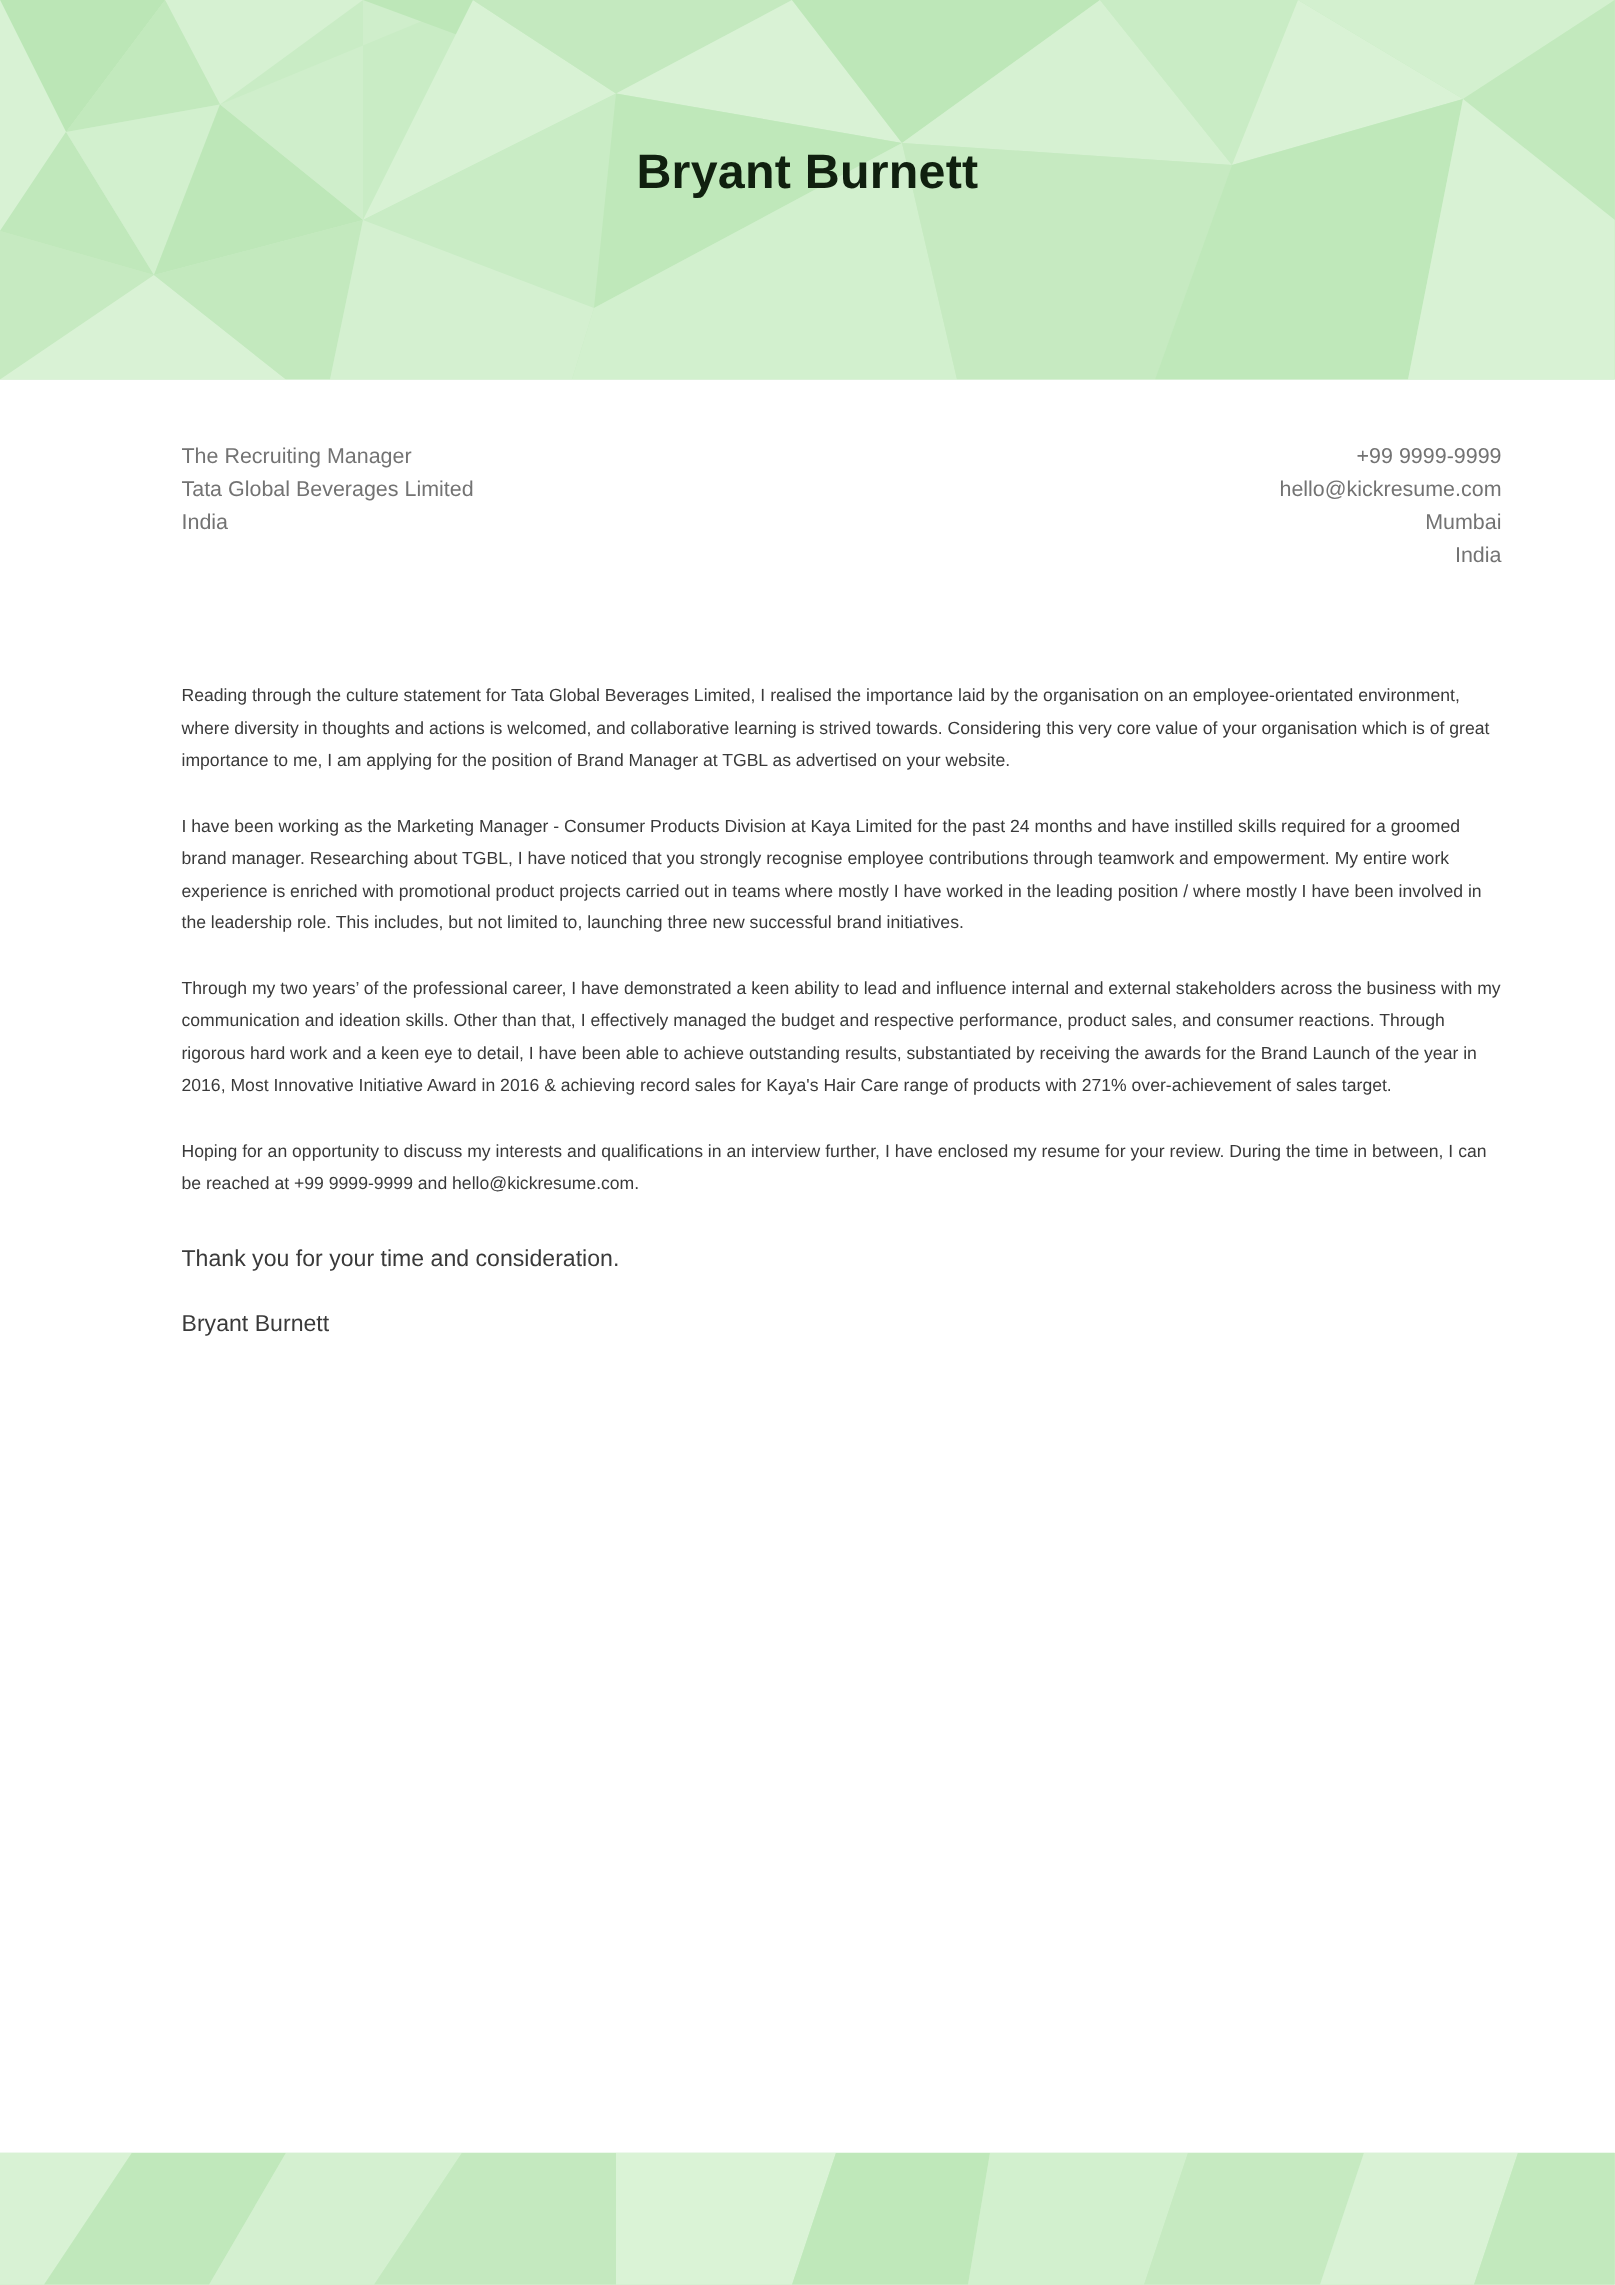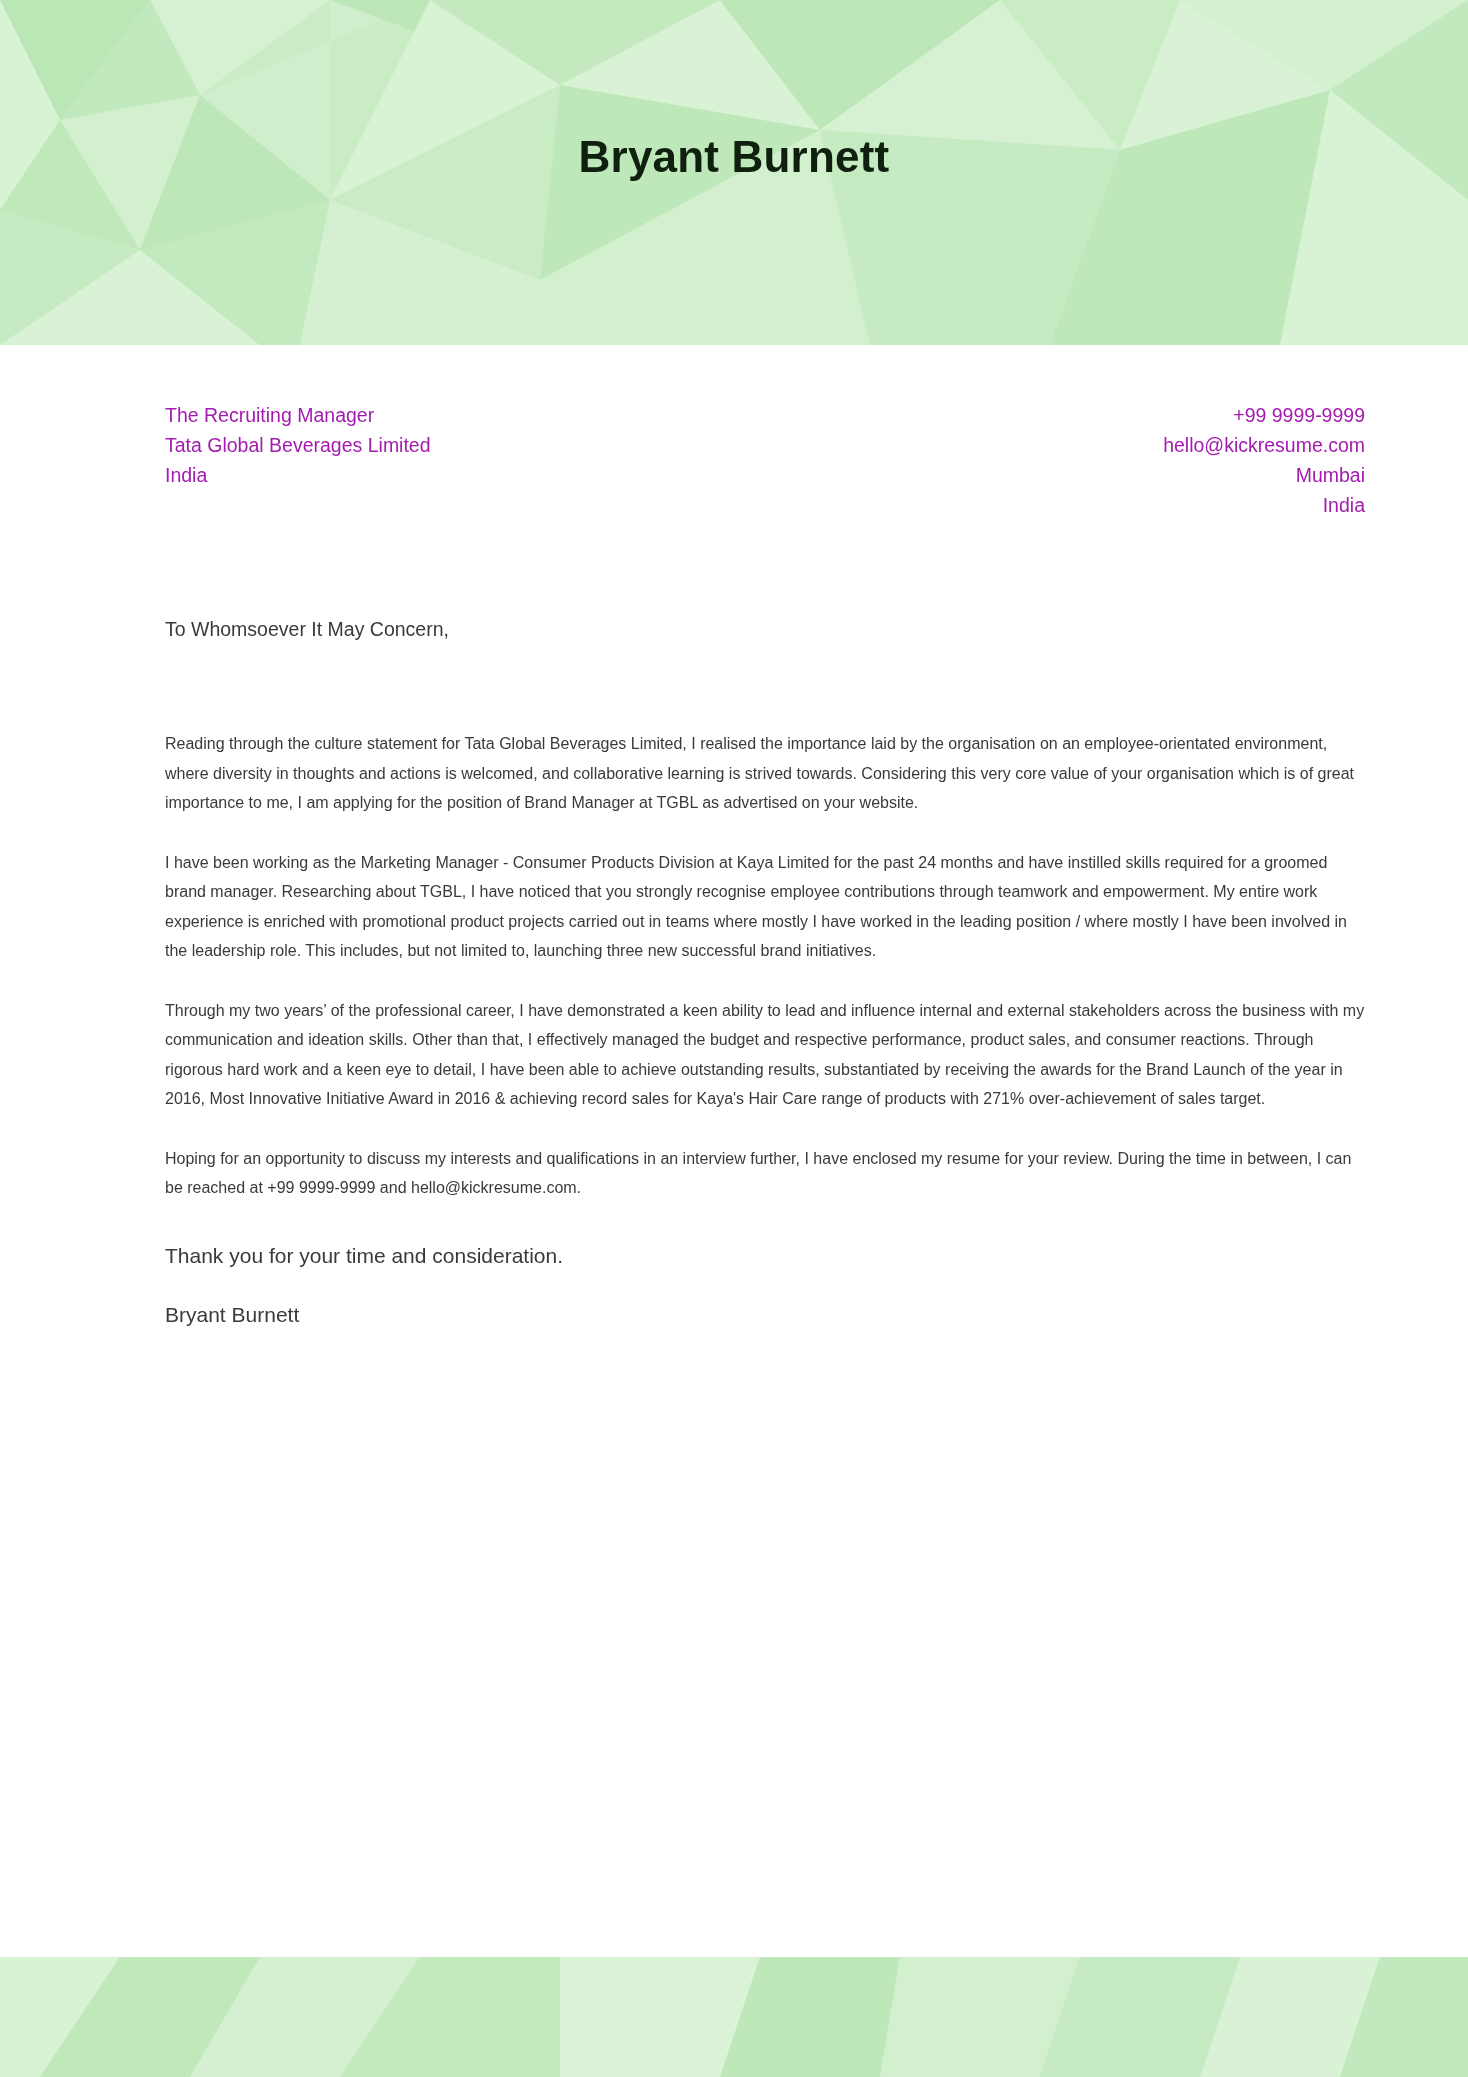--- a/index.html
+++ b/index.html
@@ -64,21 +64,21 @@
     top: 400px;
     width: 1200px;
   }
 
   .addr-row {
     display: flex;
     justify-content: space-between;
     align-items: flex-start;
     font-size: 19.5px;
     line-height: 30px;
-    color: #a21caf;
+    color: #737373;
   }
   .addr-left { text-align: left; }
   .addr-right { text-align: right; }
   .addr-left div, .addr-right div { white-space: nowrap; }
 
   .meta {
     margin-top: 98px;
     font-size: 19.5px;
     line-height: 30px;
     color: #3a3a3a;
@@ -168,21 +168,20 @@
         <div>+99 9999-9999</div>
         <div>hello@kickresume.com</div>
         <div>Mumbai</div>
         <div>India</div>
       </div>
     </div>
 
     <div class="meta">
     </div>
 
-    <div class="salutation">To Whomsoever It May Concern,</div>
 
     <div class="letter">
       <p>Reading through the culture statement for Tata Global Beverages Limited, I realised the importance laid by the organisation on an employee-orientated environment, where diversity in thoughts and actions is welcomed, and collaborative learning is strived towards. Considering this very core value of your organisation which is of great importance to me, I am applying for the position of Brand Manager at TGBL as advertised on your website.</p>
       <p>I have been working as the Marketing Manager - Consumer Products Division at Kaya Limited for the past 24 months and have instilled skills required for a groomed brand manager. Researching about TGBL, I have noticed that you strongly recognise employee contributions through teamwork and empowerment. My entire work experience is enriched with promotional product projects carried out in teams where mostly I have worked in the leading position / where mostly I have been involved in the leadership role. This includes, but not limited to, launching three new successful brand initiatives.</p>
       <p>Through my two years’ of the professional career, I have demonstrated a keen ability to lead and influence internal and external stakeholders across the business with my communication and ideation skills. Other than that, I effectively managed the budget and respective performance, product sales, and consumer reactions. Through rigorous hard work and a keen eye to detail, I have been able to achieve outstanding results, substantiated by  receiving the awards for the Brand Launch of the year in 2016, Most Innovative Initiative Award in 2016 &amp; achieving record sales for Kaya's Hair Care range of products with 271% over-achievement of sales target.</p>
       <p>Hoping for an opportunity to discuss my interests and qualifications in an interview further, I have enclosed my resume for your review. During the time in between, I can be reached at +99 9999-9999 and hello@kickresume.com.</p>
     </div>
 
     <div class="closing">
       <p>Thank you for your time and consideration.</p>

